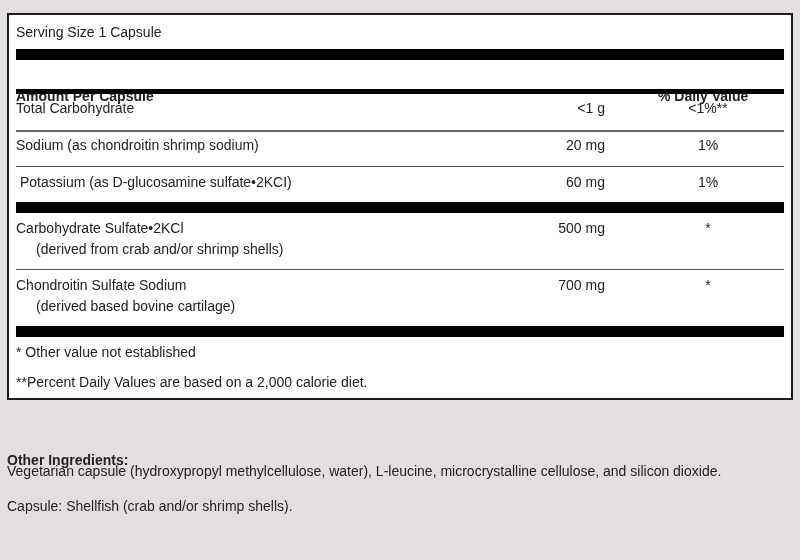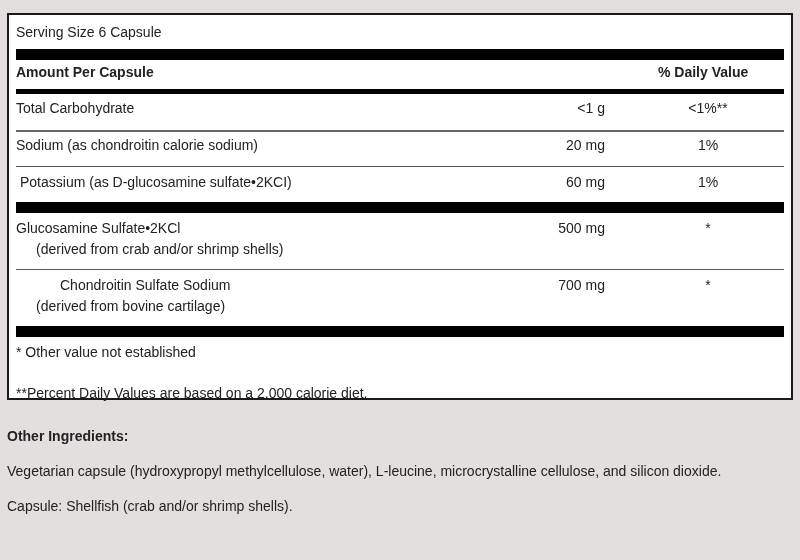--- a/index.html
+++ b/index.html
@@ -16,75 +16,75 @@
     width: 782px; height: 383px;
     background: #fff;
     border: 2px solid #1a1a1a;
     box-sizing: content-box;
   }
   .inner { position: absolute; left: 7px; right: 7px; top: 0; }
   .row { position: absolute; left: 0; right: 0; }
   .txt { position: absolute; white-space: nowrap; }
   .thick { position: absolute; left: 0; right: 0; background: #000; }
   .thin { position: absolute; left: 0; right: 0; height: 1px; background: #555; }
-  .bold { font-weight: bold; }
+  .bold { font-weight: bold; margin-top: 24px; }
   .amt { position: absolute; text-align: right; width: 80px; left: 509px; white-space: nowrap; }
   .dv { position: absolute; text-align: center; width: 80px; left: 652px; white-space: nowrap; }
   .sub { padding-left: 20px; }
   .below { position: absolute; left: 7px; white-space: nowrap; }
 </style>
 </head>
 <body>
 
 <div class="panel">
   <div class="inner">
-    <div class="txt" style="top:9px;left:0;">Serving Size 6 Capsule</div>
+    <div class="txt" style="top:9px;left:0;">Serving Size 1 Capsule</div>
     <div class="thick" style="top:34px;height:11px;"></div>
 
     <div class="txt bold" style="top:49px;left:0;">Amount Per Capsule</div>
     <div class="txt bold" style="top:49px;left:642px;">% Daily Value</div>
     <div class="thick" style="top:74px;height:5px;"></div>
 
     <div class="row" style="top:85px;">
       <span class="txt" style="left:0;">Total Carbohydrate</span>
       <span class="amt">&lt;1 g</span>
       <span class="dv">&lt;1%**</span>
     </div>
     <div class="thin" style="top:115px;height:2px;background:#666;"></div>
 
     <div class="row" style="top:122px;">
-      <span class="txt" style="left:0;">Sodium (as chondroitin calorie sodium)</span>
+      <span class="txt" style="left:0;">Sodium (as chondroitin shrimp sodium)</span>
       <span class="amt">20 mg</span>
       <span class="dv">1%</span>
     </div>
     <div class="thin" style="top:151px;"></div>
 
     <div class="row" style="top:159px;">
       <span class="txt" style="left:4px;">Potassium (as D-glucosamine sulfate•2KCI)</span>
       <span class="amt">60 mg</span>
       <span class="dv">1%</span>
     </div>
     <div class="thick" style="top:187px;height:11px;"></div>
 
     <div class="row" style="top:205px;">
-      <span class="txt" style="left:0;">Glucosamine Sulfate•2KCl</span>
+      <span class="txt" style="left:0;">Carbohydrate Sulfate•2KCl</span>
       <span class="txt sub" style="left:0;top:21px;">(derived from crab and/or shrimp shells)</span>
       <span class="amt">500 mg</span>
       <span class="dv">*</span>
     </div>
     <div class="thin" style="top:254px;"></div>
 
     <div class="row" style="top:262px;">
-      <span class="txt" style="left:0;margin-left:44px;">Chondroitin Sulfate Sodium</span>
-      <span class="txt sub" style="left:0;top:21px;">(derived from bovine cartilage)</span>
+      <span class="txt" style="left:0;">Chondroitin Sulfate Sodium</span>
+      <span class="txt sub" style="left:0;top:21px;">(derived based bovine cartilage)</span>
       <span class="amt">700 mg</span>
       <span class="dv">*</span>
     </div>
     <div class="thick" style="top:311px;height:11px;"></div>
 
     <div class="txt" style="top:329px;left:0;">* Other value not established</div>
-    <div class="txt" style="top:370px;left:0;">**Percent Daily Values are based on a 2,000 calorie diet.</div>
+    <div class="txt" style="top:359px;left:0;">**Percent Daily Values are based on a 2,000 calorie diet.</div>
   </div>
 </div>
 
 <div class="below bold" style="top:428px;">Other Ingredients:</div>
 <div class="below" style="top:463px;">Vegetarian capsule (hydroxypropyl methylcellulose, water), L-leucine, microcrystalline cellulose, and silicon dioxide.</div>
 <div class="below" style="top:498px;">Capsule: Shellfish (crab and/or shrimp shells).</div>
 
 </body></html>

